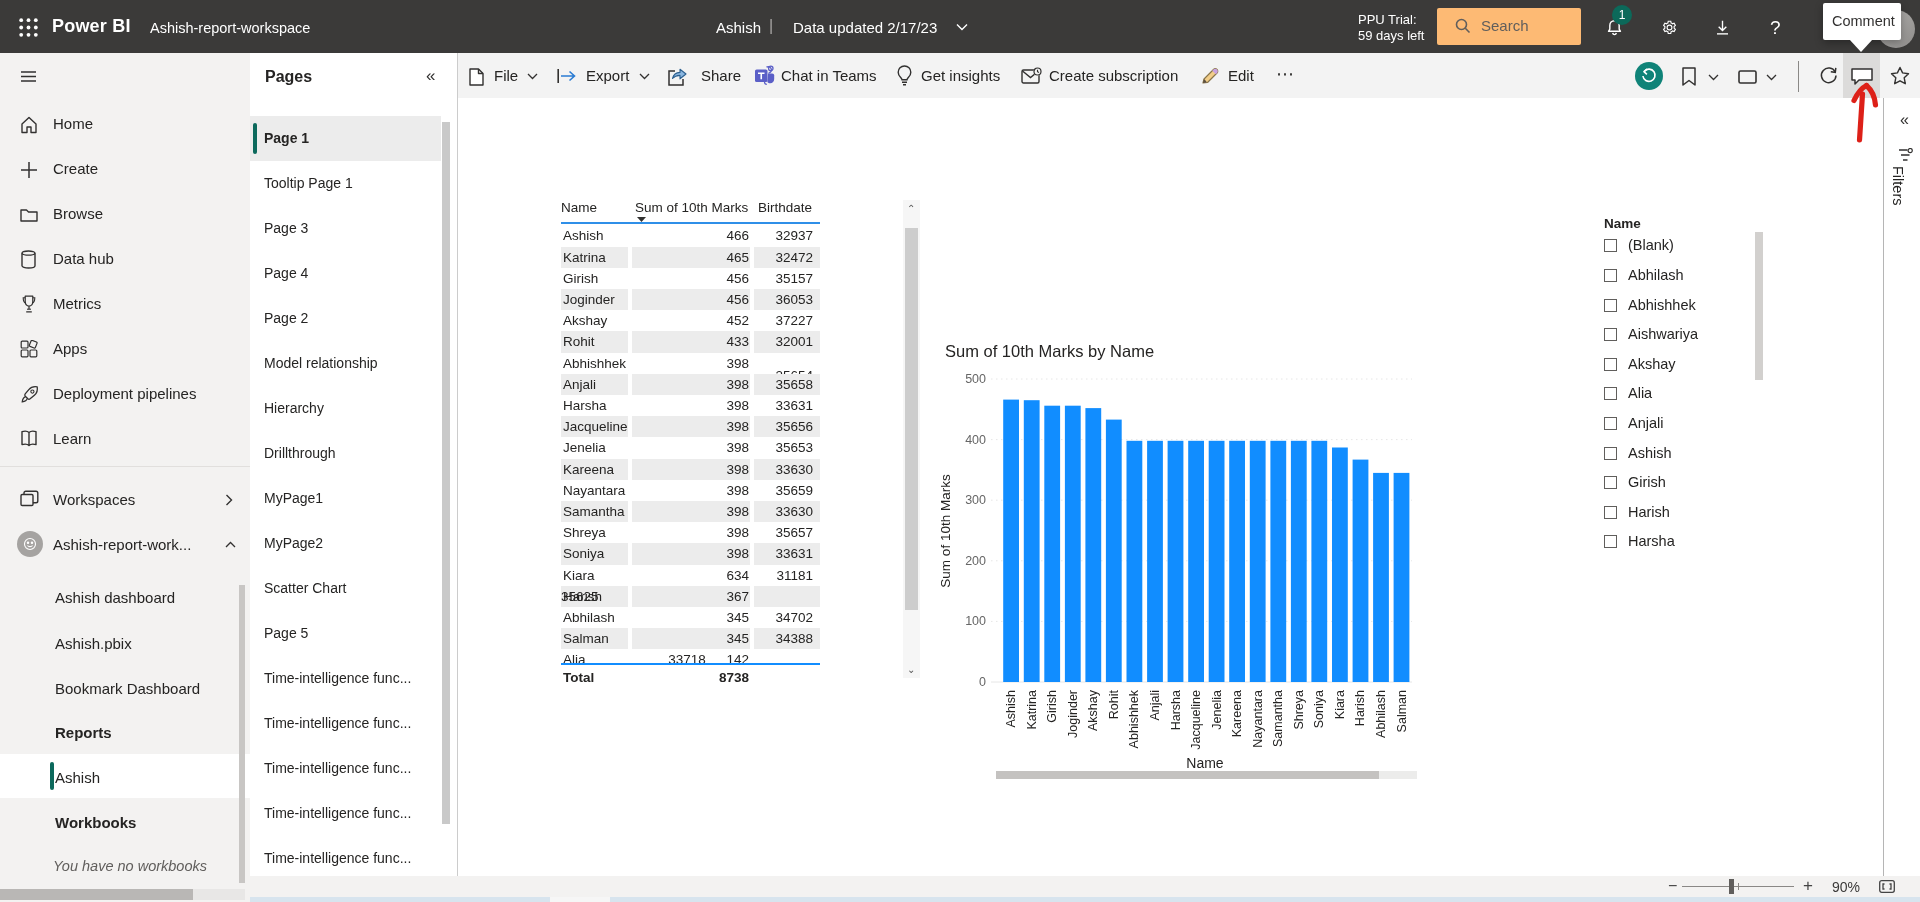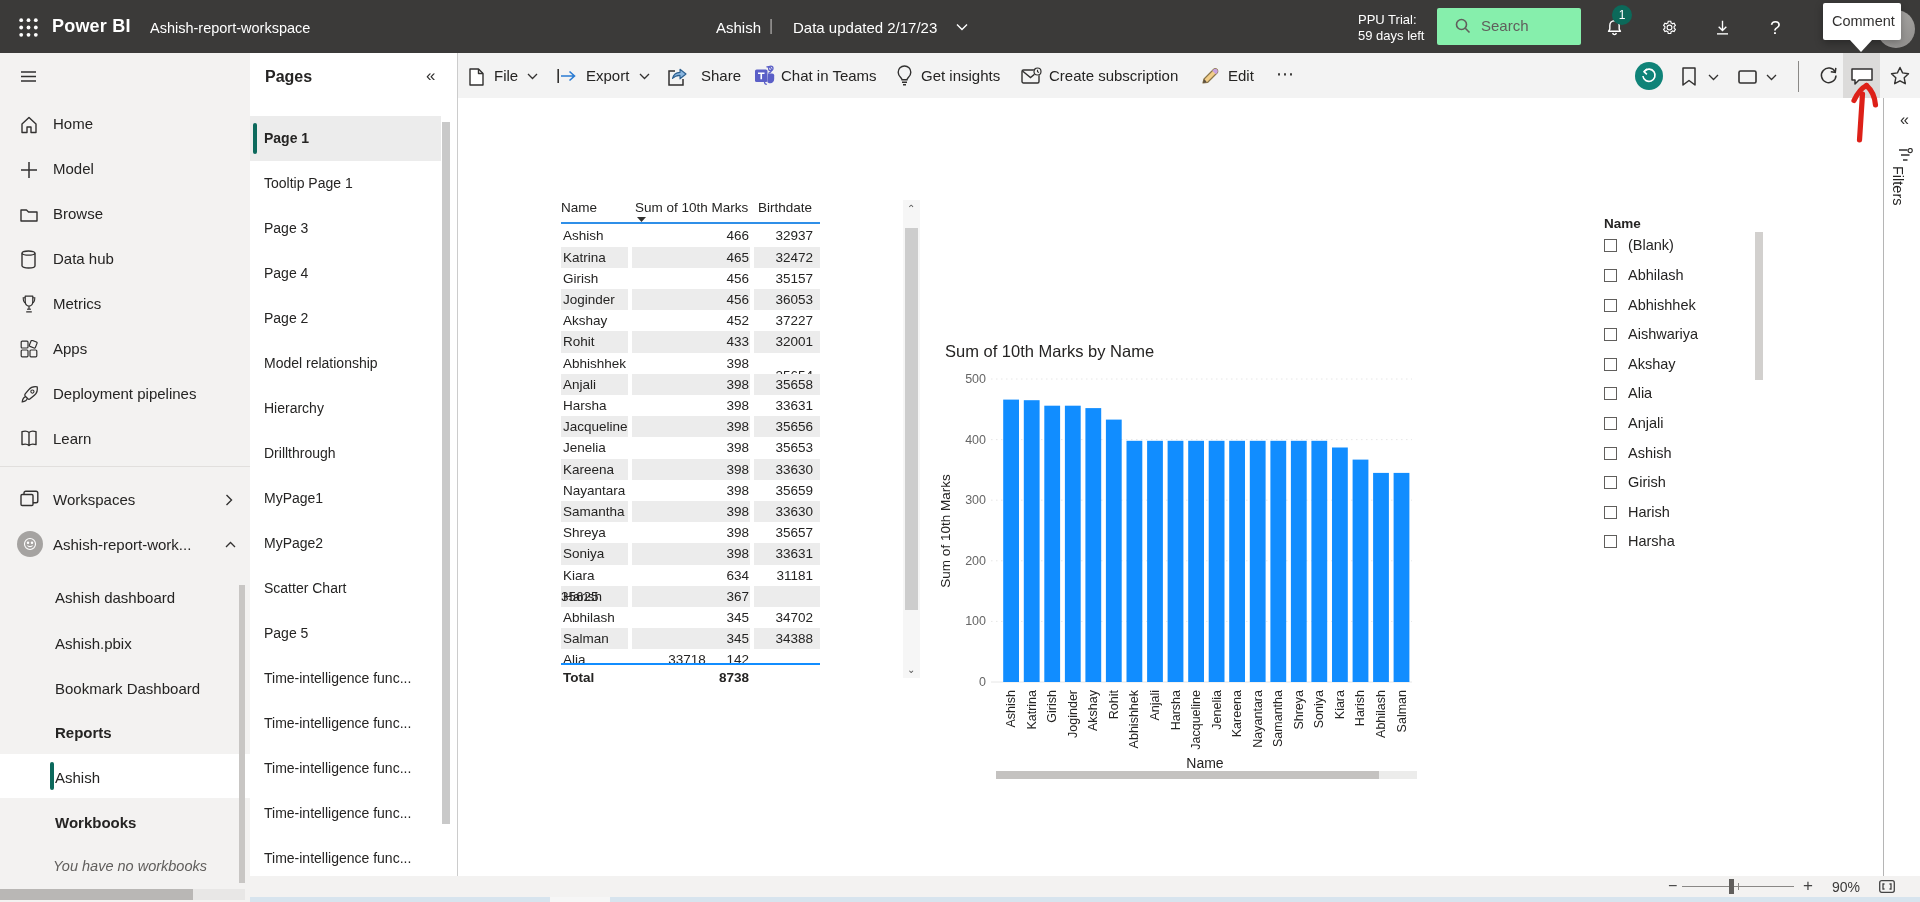--- a/index.html
+++ b/index.html
@@ -24,21 +24,21 @@
 <body>
 <div id="sidebar">
 
   <svg class="abs" style="left:20px;top:63px" width="18" height="18" viewBox="0 0 18 18">
       <path d="M2 8 L9 1.5 L16 8 L16 16.5 L11 16.5 L11 11 L7 11 L7 16.5 L2 16.5 Z" fill="none" stroke="#323130" stroke-width="1.4" stroke-linejoin="round"></path>
     </svg>
   <div class="nav-item" style="top:62px">Home</div>
   <svg class="abs" style="left:20px;top:108px" width="18" height="18" viewBox="0 0 18 18">
       <path d="M9 1 L9 17 M1 9 L17 9" stroke="#323130" stroke-width="1.5"></path>
     </svg>
-  <div class="nav-item" style="top:107px">Model</div>
+  <div class="nav-item" style="top:107px">Create</div>
   <svg class="abs" style="left:20px;top:153px" width="18" height="18" viewBox="0 0 18 18">
       <path d="M1 4 L6.5 4 L8.5 6 L17 6 L17 15 L1 15 Z" fill="none" stroke="#323130" stroke-width="1.4" stroke-linejoin="round"></path>
     </svg>
   <div class="nav-item" style="top:152px">Browse</div>
   <svg class="abs" style="left:21px;top:197px" width="15" height="19" viewBox="0 0 15 19">
       <path d="M1 3.2 C1 2 3.9 1 7.5 1 C11.1 1 14 2 14 3.2 L14 15.8 C14 17 11.1 18 7.5 18 C3.9 18 1 17 1 15.8 Z" fill="none" stroke="#323130" stroke-width="1.4"></path>
       <path d="M1 3.4 C1.6 4.4 4.3 5.2 7.5 5.2 C10.7 5.2 13.4 4.4 14 3.4" fill="none" stroke="#323130" stroke-width="1.2"></path>
     </svg>
   <div class="nav-item" style="top:197px">Data hub</div>
   <svg class="abs" style="left:20px;top:242px" width="18" height="19" viewBox="0 0 18 19">
@@ -513,21 +513,21 @@
   <div class="t" style="left:150px;top:20px;font-size:14.5px">Ashish-report-workspace</div>
 
   <div class="t" style="left:716px;top:19px;font-size:15px">Ashish</div>
   <div class="t" style="left:769px;top:17px;font-size:16px;color:#a8a6a4">|</div>
   <div class="t" style="left:793px;top:19px;font-size:15px">Data updated 2/17/23</div>
   <svg class="abs" style="left:956px;top:23px" width="12" height="8" viewBox="0 0 12 8">
       <path d="M1 1.5 L6 6.5 L11 1.5" fill="none" stroke="#fff" stroke-width="1.4"></path>
     </svg>
 
   <div class="t" style="left:1358px;top:12px;font-size:13px;line-height:15.5px">PPU Trial:<br>59 days left</div>
-  <div class="abs" style="left:1437px;top:8px;width:144px;height:37px;background:#86efac;border-radius:2px">
+  <div class="abs" style="left:1437px;top:8px;width:144px;height:37px;background:#fdba74;border-radius:2px">
     <svg class="abs" style="left:18px;top:10px" width="16" height="16" viewBox="0 0 16 16">
         <circle cx="6.5" cy="6.5" r="5" fill="none" stroke="#605e5c" stroke-width="1.6"></circle>
         <path d="M10.3 10.3 L14.5 14.5" stroke="#605e5c" stroke-width="1.6"></path>
       </svg>
     <div class="t" style="left:44px;top:9px;font-size:15px;color:#605e5c">Search</div>
   </div>
 
   <svg class="abs" style="left:1606px;top:19px" width="17" height="17" viewBox="0 0 20 20">
       <path d="M10 2 C6.7 2 4.5 4.5 4.5 7.7 L4.5 12 L3 14.5 L17 14.5 L15.5 12 L15.5 7.7 C15.5 4.5 13.3 2 10 2 Z" fill="none" stroke="#fff" stroke-width="1.7" stroke-linejoin="round"></path>
       <path d="M7.8 16.5 C8.1 17.7 8.9 18.4 10 18.4 C11.1 18.4 11.9 17.7 12.2 16.5" fill="none" stroke="#fff" stroke-width="1.7"></path>

